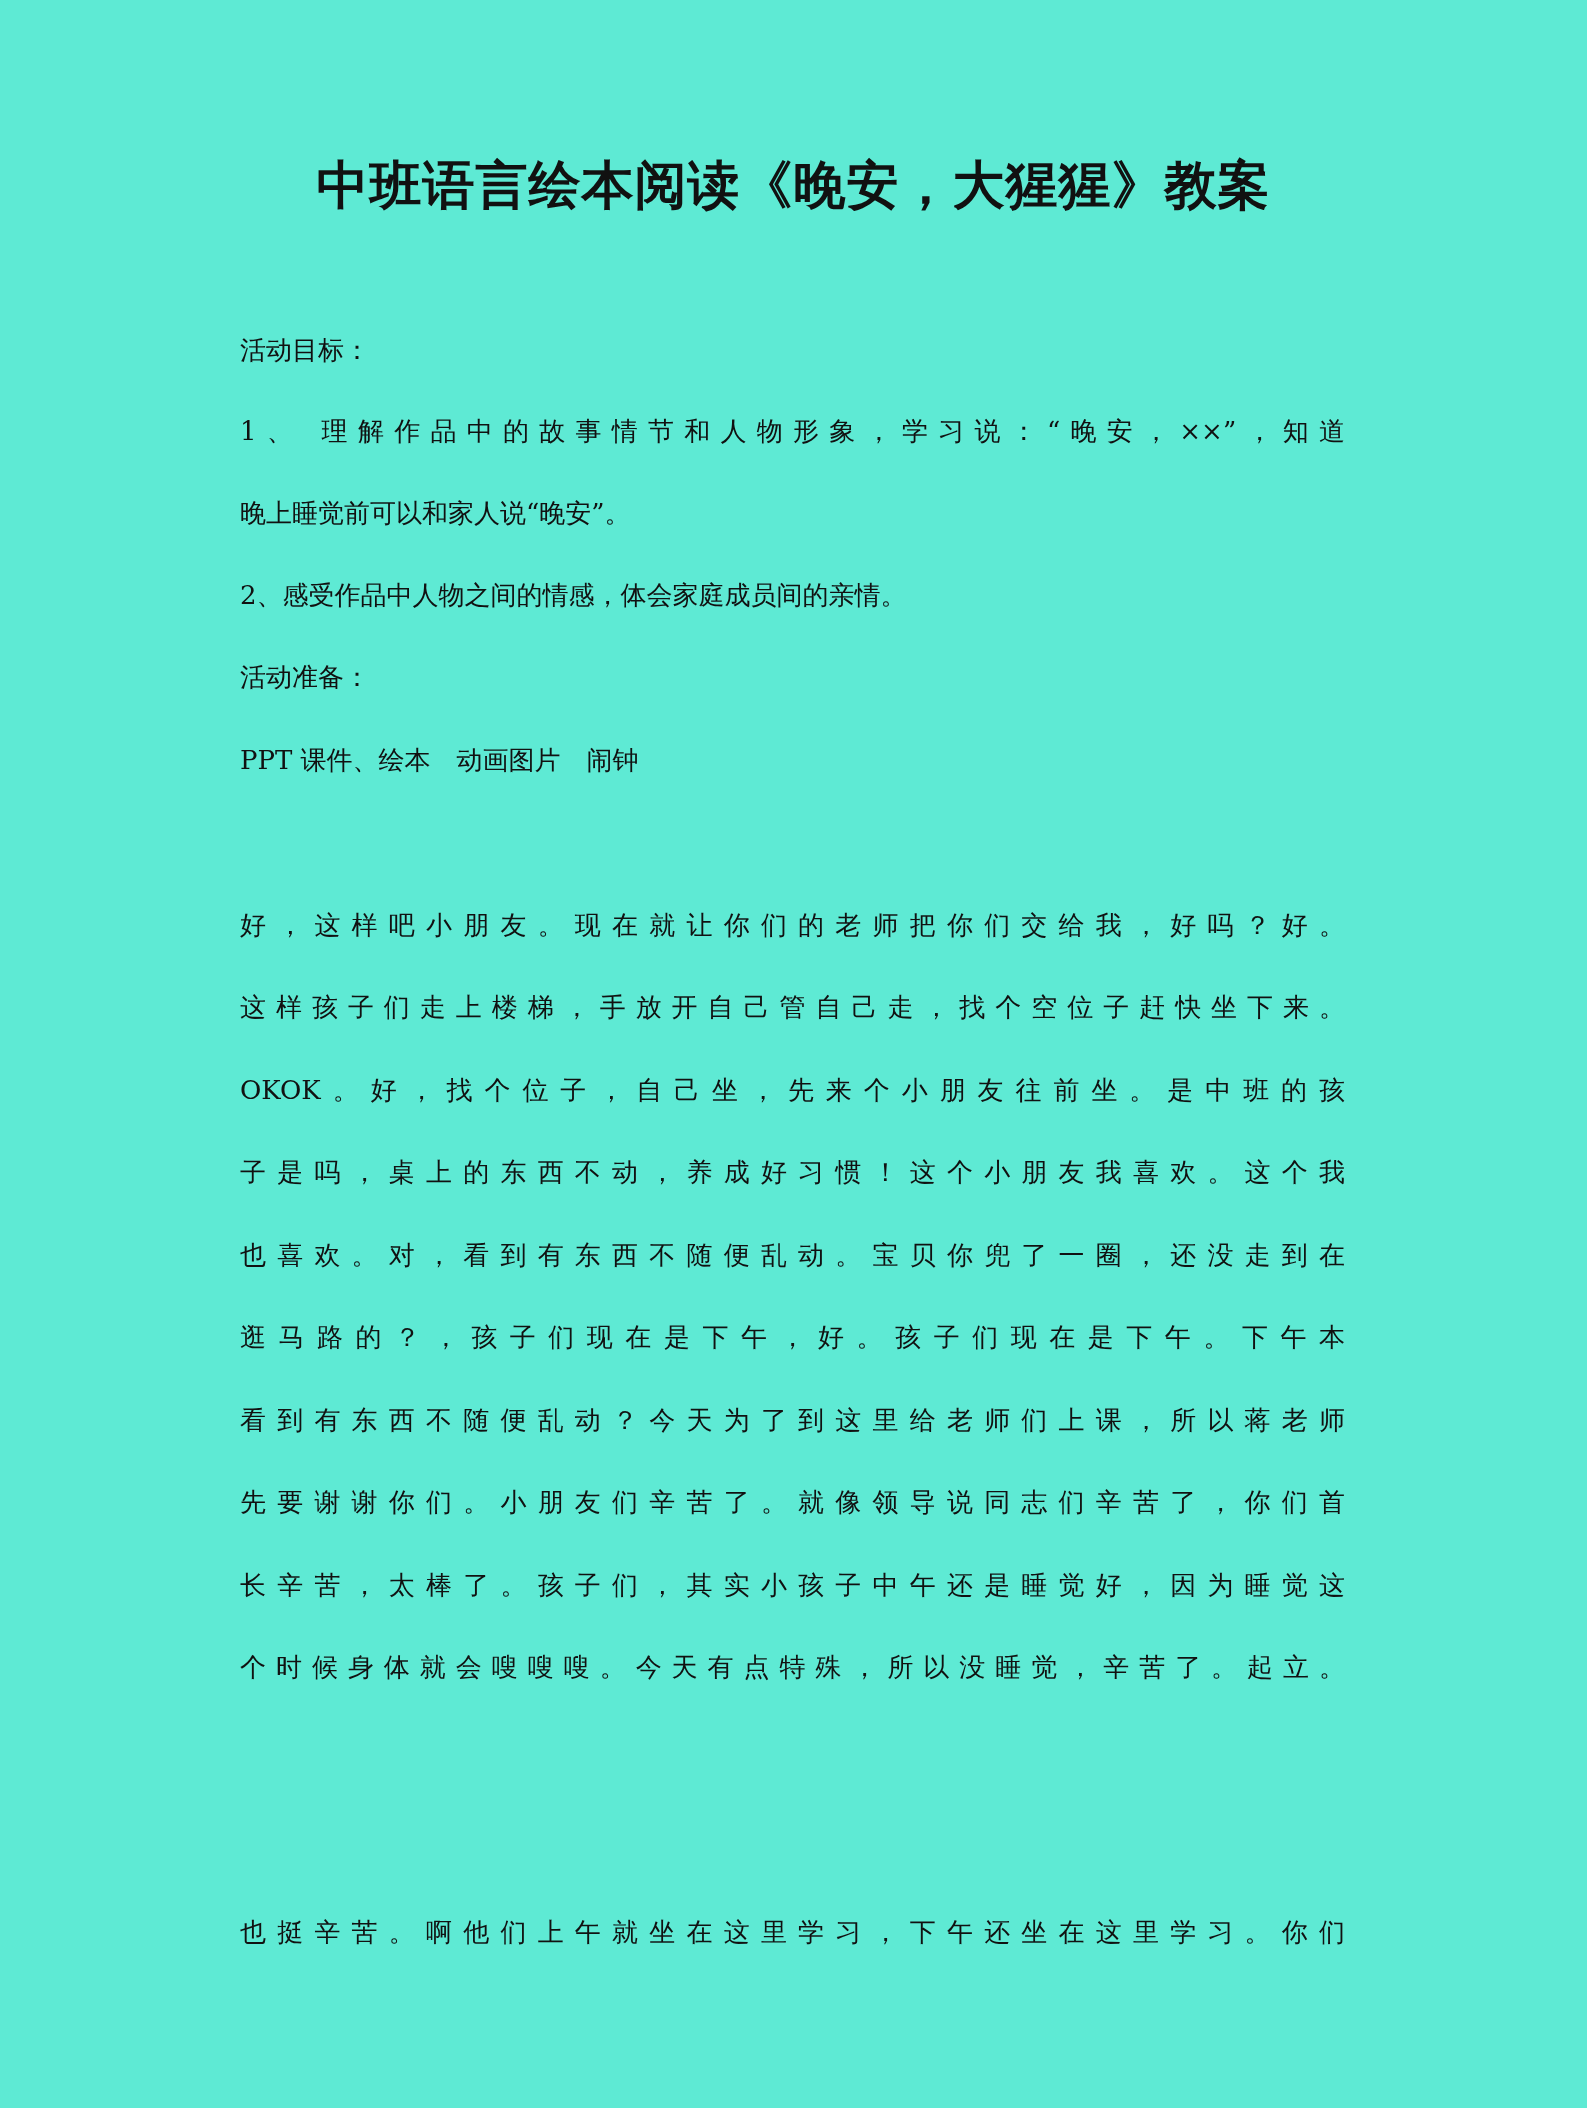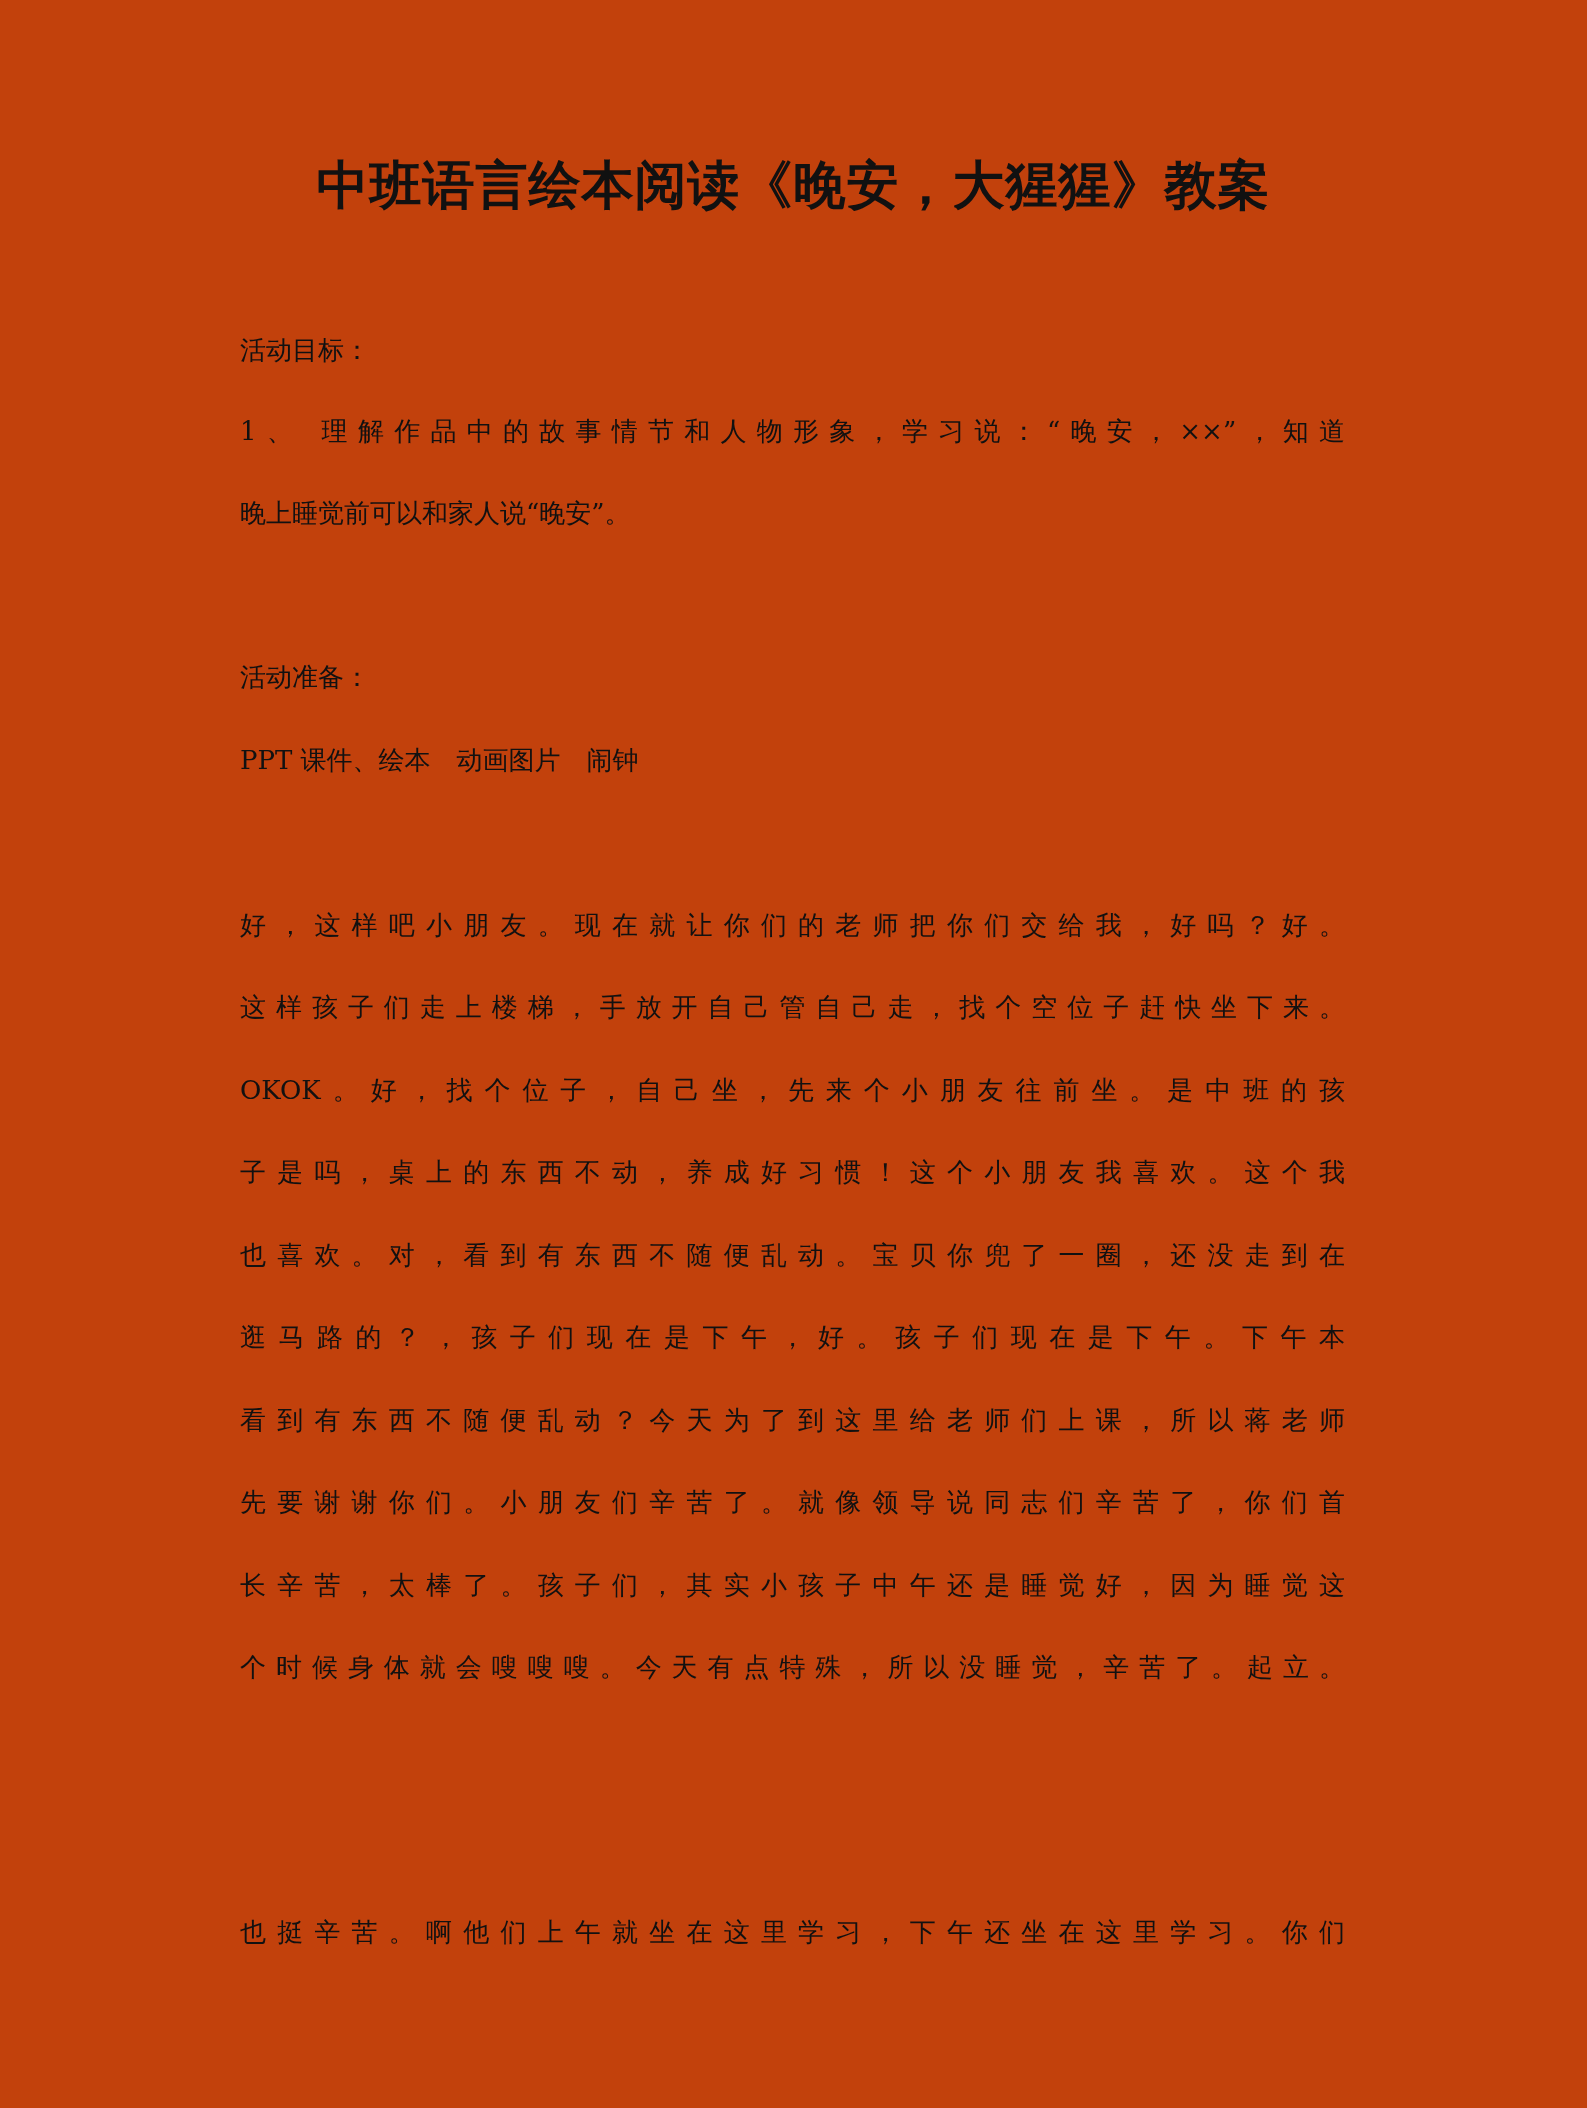--- a/index.html
+++ b/index.html
@@ -1,34 +1,35 @@
 <!DOCTYPE html>
 <html><head>
   <meta charset="utf-8">
   <style>
     html, body { margin: 0; padding: 0; background: #ffffff; }
     body { width: 1587px; height: 2108px; position: relative; overflow: hidden;
            font-family: "DejaVu Serif", "Liberation Serif", serif; color: #111; }
-    .page { position: absolute; left: 0; top: 0; width: 1587px; height: 2108px; background: #c2410c; }
+    .page { position: absolute; left: 0; top: 0; width: 1587px; height: 2108px; background: #5eead4; }
     .title { position: absolute; left: 0; width: 1587px; top: 152px; text-align: center;
              font-size: 52px; font-weight: bold; letter-spacing: 1px; line-height: 66px; }
     .line { position: absolute; left: 240px; width: 1105px; font-size: 26px; line-height: 46px;
             white-space: nowrap; }
     .justify { text-align: justify; text-align-last: justify; }
     .heading { font-weight: normal; }
   </style>
 </head>
 <body>
 
 <div class="page">
   <div class="title">中班语言绘本阅读《晚安，大猩猩》教案</div>
 
   <div class="line heading" style="top:327px">活动目标：</div>
   <div class="line justify" style="top:408px">1、 理解作品中的故事情节和人物形象，学习说：“晚安，××”，知道</div>
   <div class="line" style="top:490px">晚上睡觉前可以和家人说“晚安”。</div>
+  <div class="line" style="top:572px">2、感受作品中人物之间的情感，体会家庭成员间的亲情。</div>
 
   <div class="line" style="top:737px">PPT 课件、绘本　动画图片　闹钟</div>
   <div class="line heading" style="top:654px">活动准备：</div>
 
 
   <div class="line justify" style="top:902px">好，这样吧小朋友。现在就让你们的老师把你们交给我，好吗？好。</div>
   <div class="line justify" style="top:984px">这样孩子们走上楼梯，手放开自己管自己走，找个空位子赶快坐下来。</div>
   <div class="line justify" style="top:1067px">OKOK。好，找个位子，自己坐，先来个小朋友往前坐。是中班的孩</div>
   <div class="line justify" style="top:1149px">子是吗，桌上的东西不动，养成好习惯！这个小朋友我喜欢。这个我</div>
   <div class="line justify" style="top:1232px">也喜欢。对，看到有东西不随便乱动。宝贝你兜了一圈，还没走到在</div>

